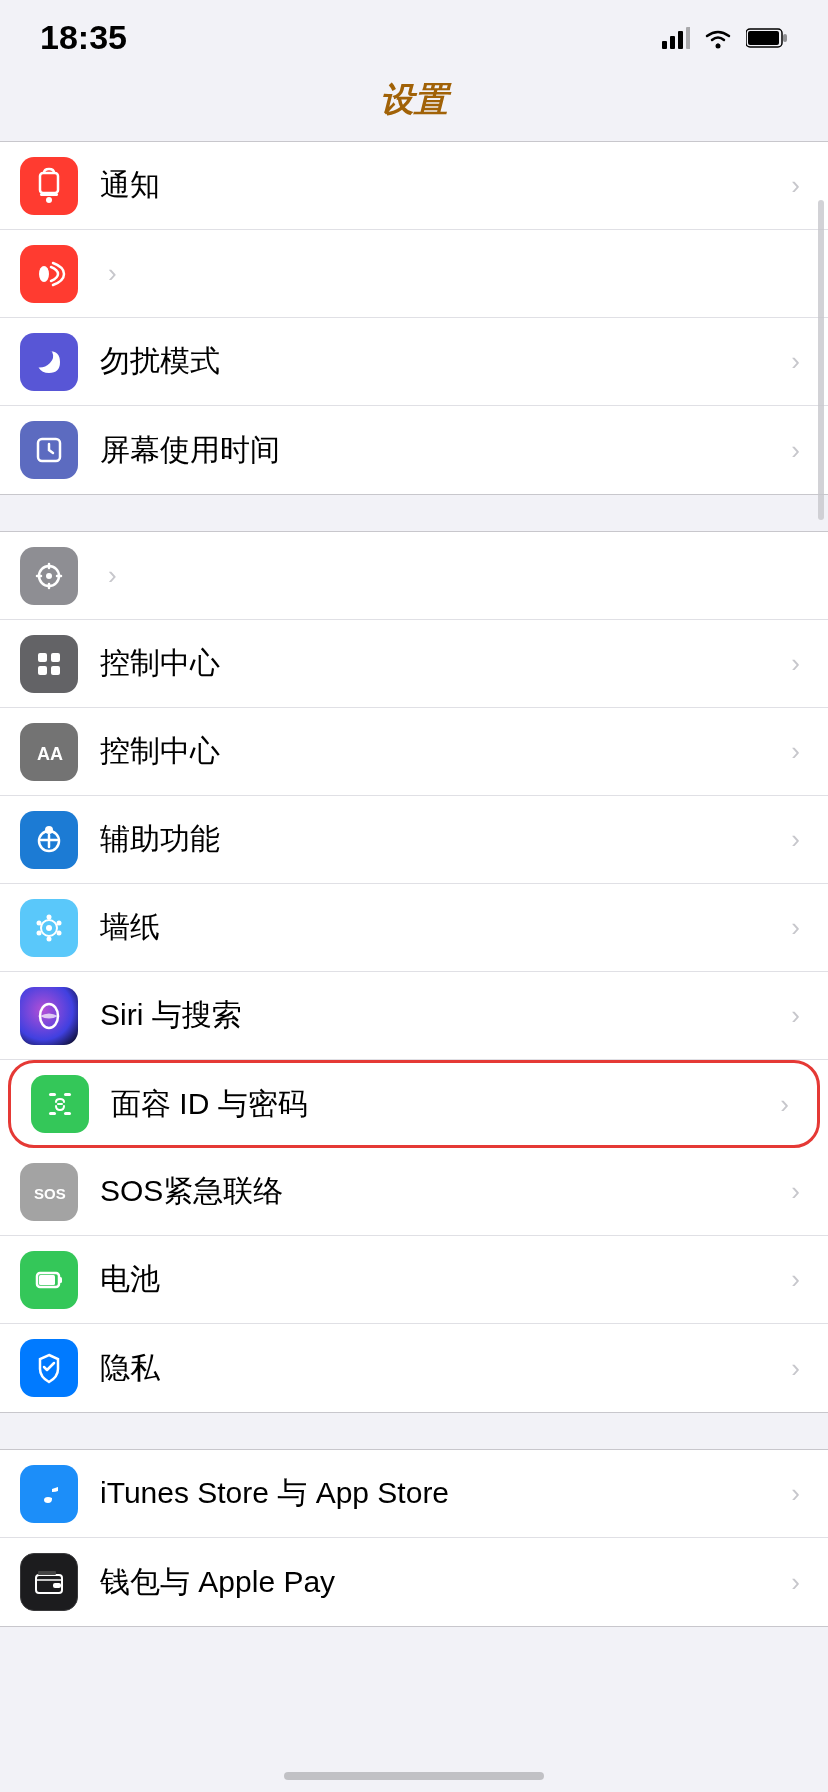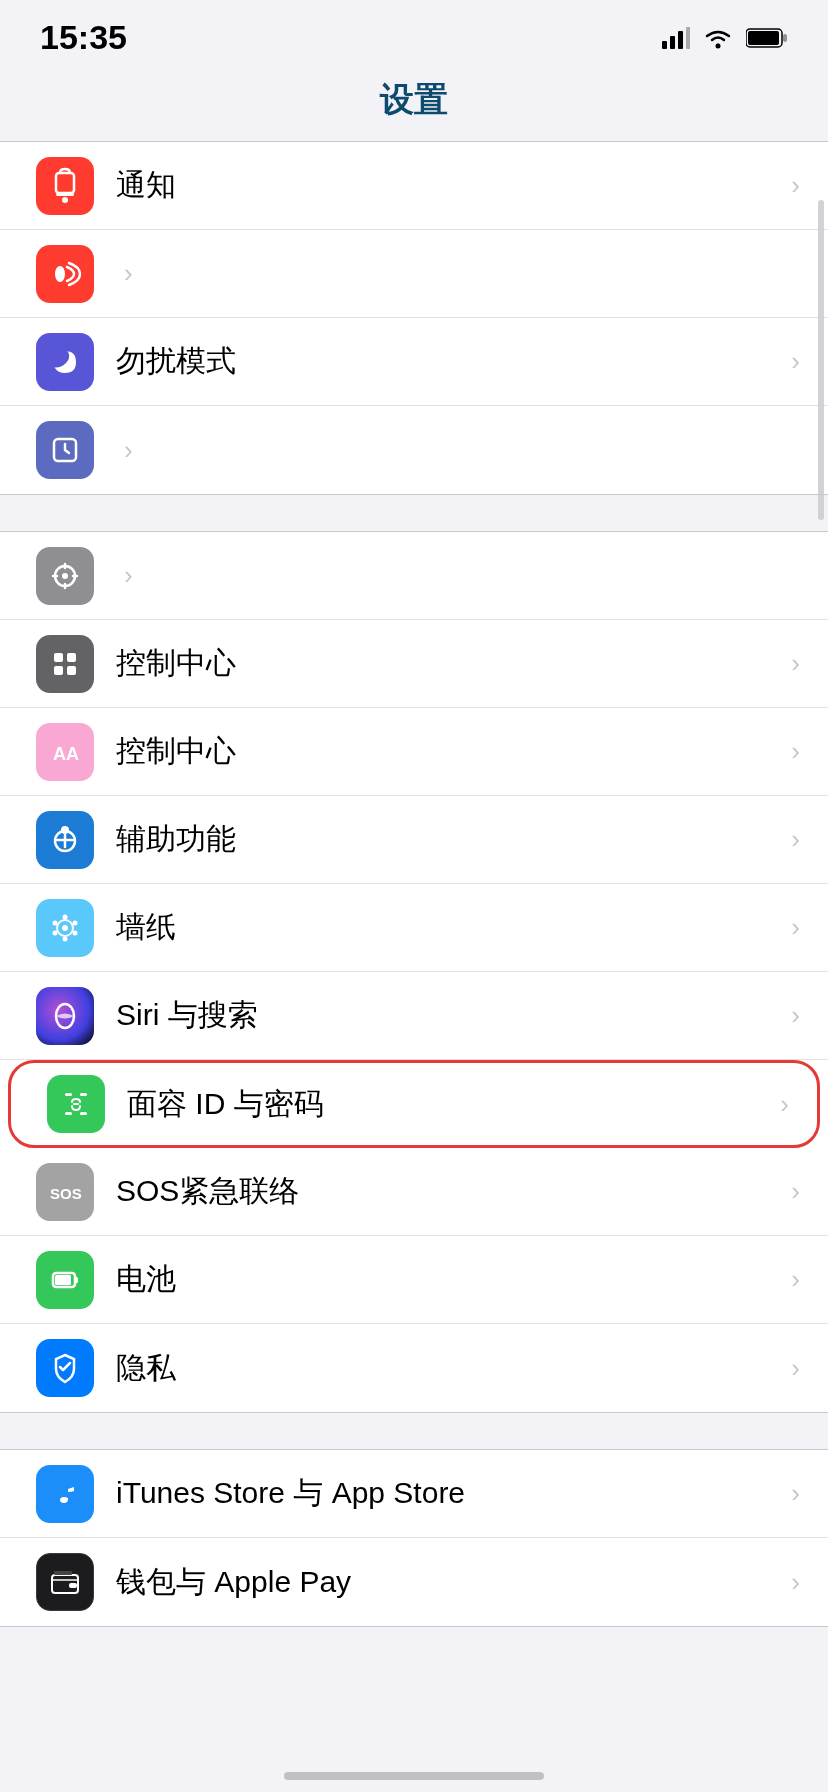--- a/index.html
+++ b/index.html
@@ -29,41 +29,42 @@
       display: flex;
       align-items: center;
       gap: 12px;
     }
 
     
     .page-title {
       text-align: center;
       font-size: 34px;
       font-weight: 600;
-      color: #0c4a6e;
+      color: #a16207;
       padding: 10px 0 18px 0;
       background: #f2f2f7;
+      font-style: italic;
     }
 
     
     .settings-group {
       background: #fff;
       margin-bottom: 0;
       border-top: 0.5px solid #c8c7cc;
       border-bottom: 0.5px solid #c8c7cc;
     }
     .settings-group + .settings-spacer {
       height: 36px;
       background: #f2f2f7;
     }
 
     .settings-item {
       display: flex;
       align-items: center;
-      padding: 0 28px 0 36px;
+      padding: 0 28px 0 20px;
       min-height: 88px;
       background: #fff;
       border-bottom: 0.5px solid #e0e0e5;
       cursor: pointer;
       position: relative;
     }
     .settings-item:last-child {
       border-bottom: none;
     }
     .settings-item.highlighted {
@@ -97,21 +98,21 @@
       margin-left: 8px;
     }
 
     
     .icon-red { background: #ff3b30; }
     .icon-red2 { background: #ff3b30; }
     .icon-purple { background: #5856d6; }
     .icon-indigo { background: #5c6bc0; }
     .icon-gray { background: #8e8e93; }
     .icon-gray2 { background: #636366; }
-    .icon-blue { background: #f9a8d4; }
+    .icon-blue { background: #737373; }
     .icon-faceid { background: #34c759; }
     .icon-sos { background: #a3a3a3; }
     .icon-battery-green { background: #34c759; }
     .icon-privacy { background: #007aff; }
 
     
     .icon-inner {
       width: 38px;
       height: 38px;
       fill: #fff;
@@ -139,21 +140,21 @@
       height: 320px;
       background: #c7c7cc;
       border-radius: 3px;
       opacity: 0.8;
     }
   </style>
 </head>
 <body>
 
 <div class="status-bar">
-  <span class="status-time">15:35</span>
+  <span class="status-time">18:35</span>
   <div class="status-icons">
 
     <svg width="28" height="22" viewBox="0 0 28 22">
       <rect x="0" y="14" width="5" height="8" rx="1" fill="#000"></rect>
       <rect x="8" y="9" width="5" height="13" rx="1" fill="#000"></rect>
       <rect x="16" y="4" width="5" height="18" rx="1" fill="#000"></rect>
       <rect x="24" y="0" width="5" height="22" rx="1" fill="#000" opacity="0.3"></rect>
     </svg>
 
     <svg width="32" height="24" viewBox="0 0 32 24">
@@ -209,20 +210,21 @@
     <span class="item-chevron">›</span>
   </div>
 
   <div class="settings-item">
     <div class="item-icon icon-indigo">
       <svg class="icon-inner" viewBox="0 0 38 38">
           <rect x="8" y="8" width="22" height="22" rx="4" fill="none" stroke="#fff" stroke-width="2.5"></rect>
           <path d="M19 13 L19 19 L23 22" stroke="#fff" stroke-width="2.5" stroke-linecap="round" fill="none"></path>
         </svg>
     </div>
+    <span class="item-label">屏幕使用时间</span>
     <span class="item-chevron">›</span>
   </div>
 </div>
 
 <div class="settings-spacer"></div>
 
 <div class="settings-group">
 
   <div class="settings-item">
     <div class="item-icon icon-gray">

